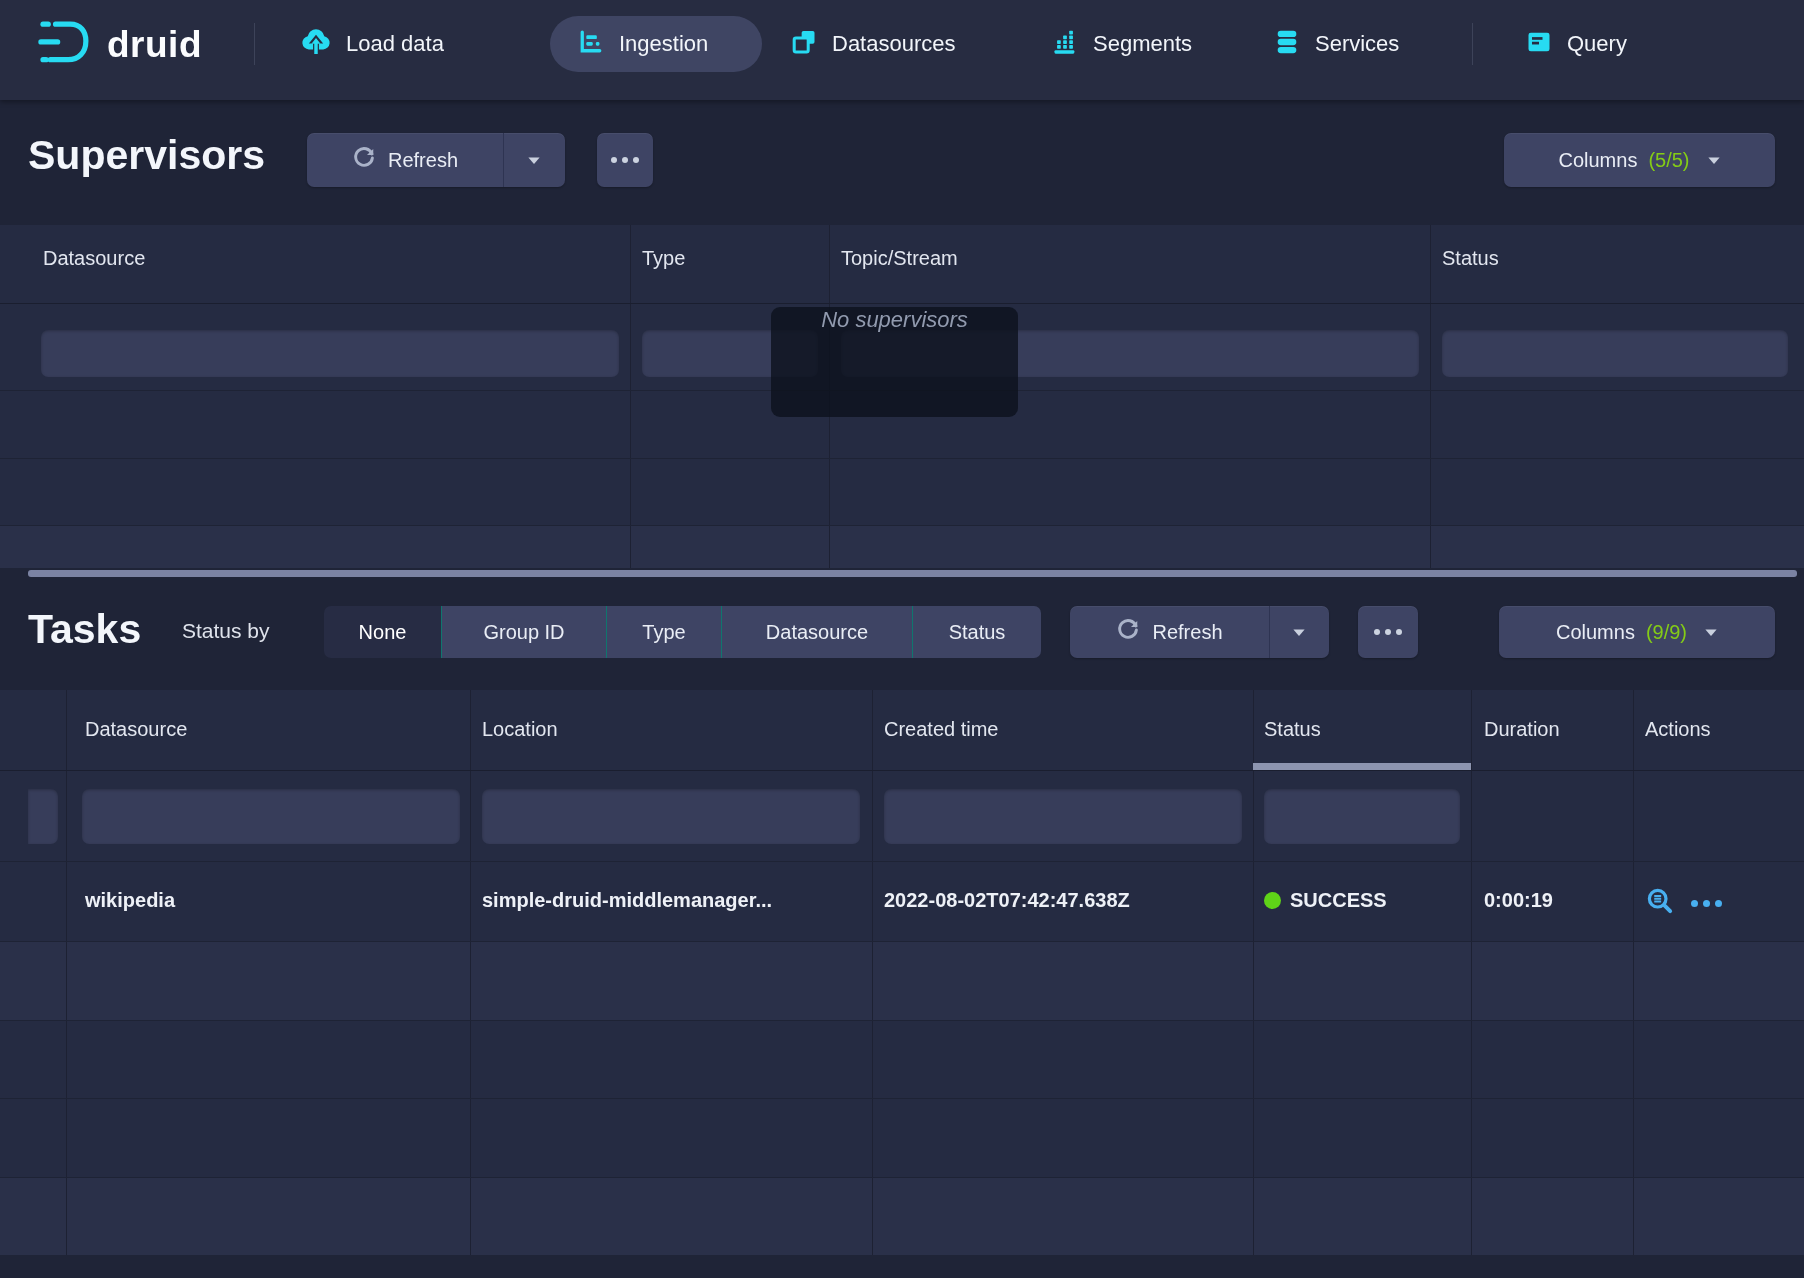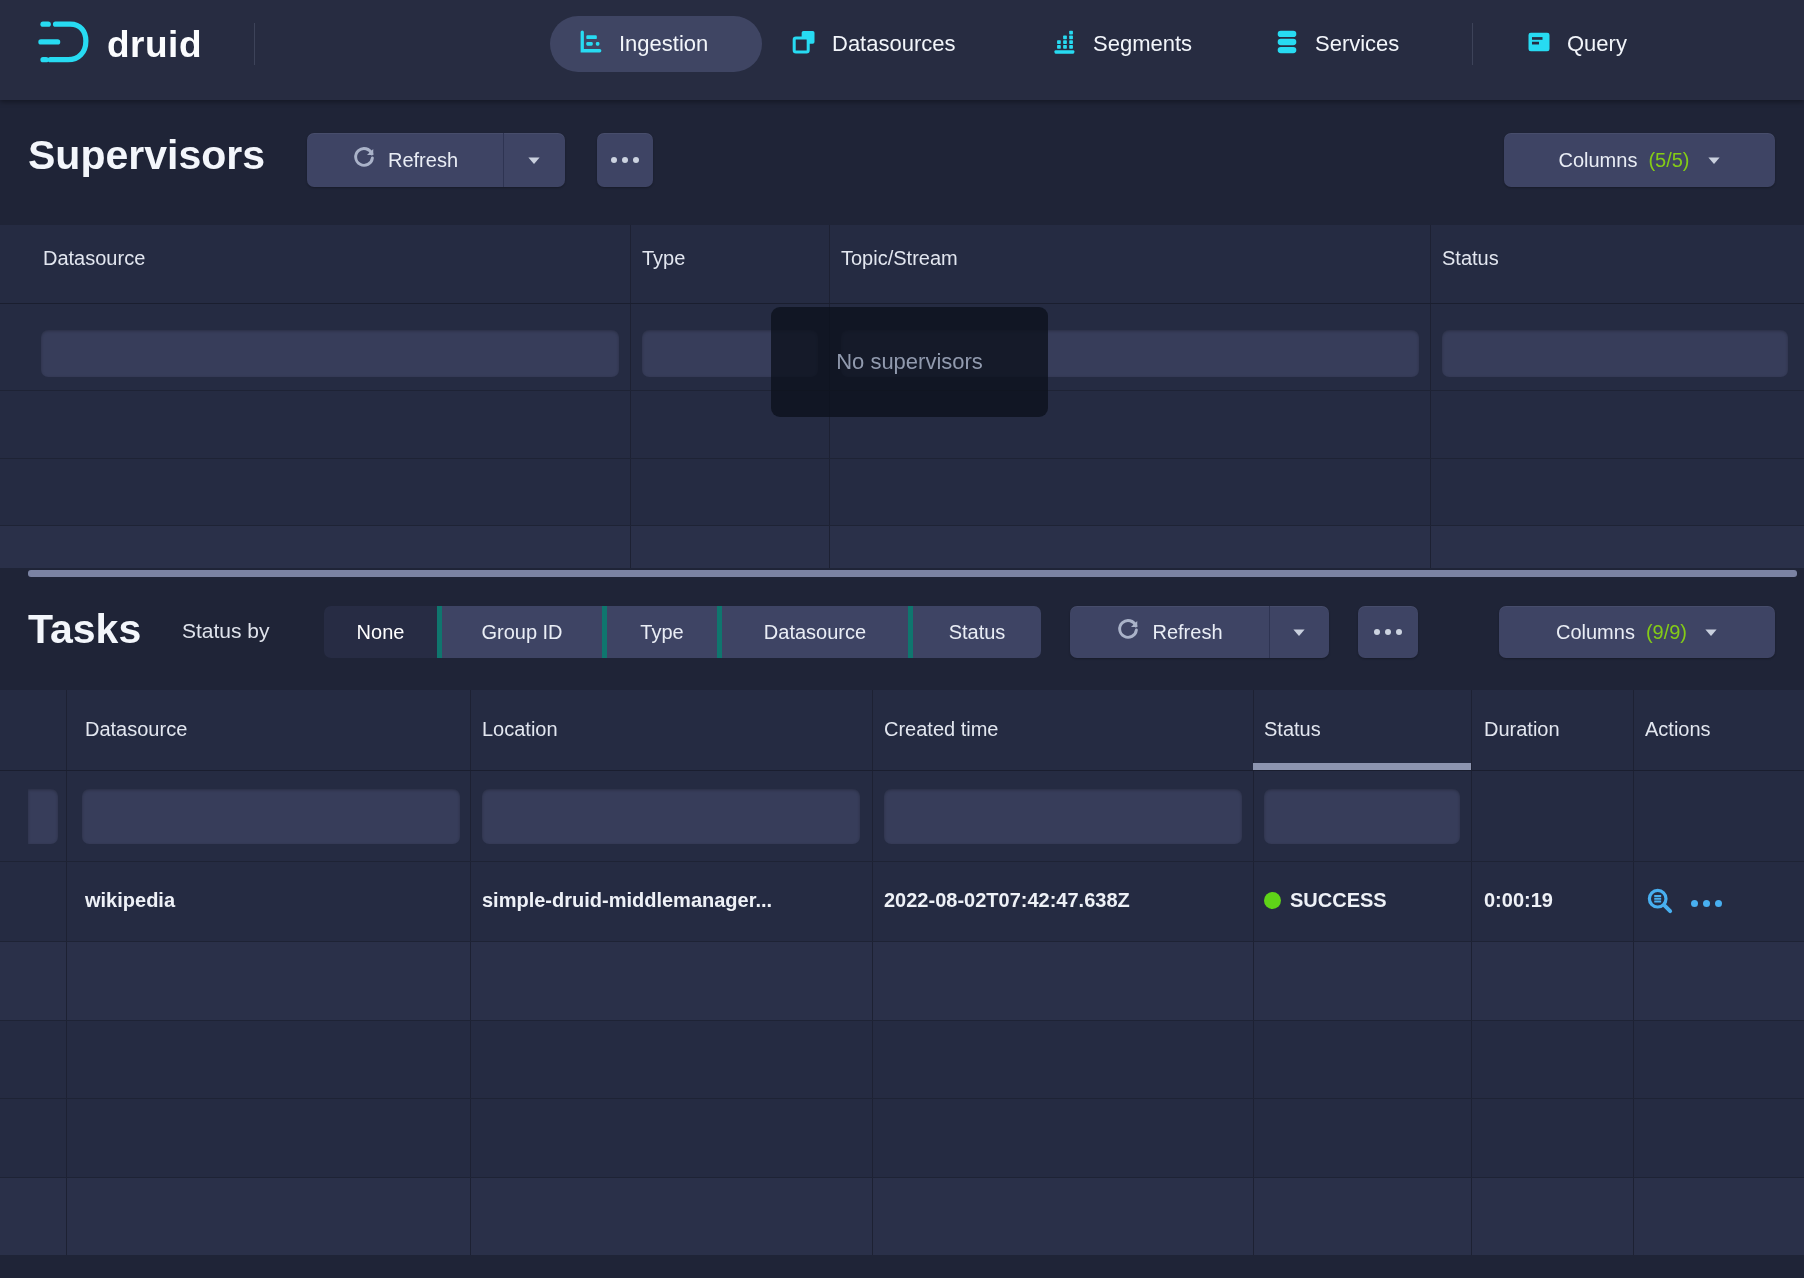--- a/index.html
+++ b/index.html
@@ -33,33 +33,33 @@
   
   .tablebg{position:absolute;background:#252b42;}
   .vline{position:absolute;width:1px;background:#1d2133;z-index:3;}
   .hline{position:absolute;height:1px;background:#1e2335;z-index:3;}
   .hdr{position:absolute;font-size:20px;color:#e2e6ef;cursor:pointer;z-index:4;}
   .cell{position:absolute;font-size:20px;color:#eef1f7;z-index:4;white-space:nowrap;font-weight:bold;}
   .finput{position:absolute;background:#373d5a;border:none;outline:none;border-radius:7px;
           z-index:4;box-shadow:inset 0 1px 3px rgba(0,0,0,.25);color:#eef1f7;font-size:18px;
           padding:0 10px;box-sizing:border-box;}
   .rowlight{position:absolute;background:#2a3049;z-index:1;}
-  .overlay{position:absolute;left:771px;top:307px;width:277px;height:110px;border-radius:9px;
-           background:rgba(13,17,29,.80);z-index:6;display:flex;align-items:center;
-           justify-content:center;}
+  .overlay{position:absolute;left:771px;top:307px;width:247px;height:110px;border-radius:9px;
+           background:rgba(13,17,29,.80);z-index:6;display:flex;align-items:flex-start;
+           justify-content:center;font-style:italic;}
   .overlay span{color:#919aae;font-size:22px;}
   .hscroll{position:absolute;left:28px;top:570px;width:1769px;height:7px;border-radius:3px;
            background:#7b83a3;z-index:7;cursor:pointer;}
   .sort-underline{position:absolute;left:1253px;top:763px;width:218px;height:7px;
                   background:#8d95b0;z-index:5;}
   .status-dot{display:inline-block;width:17px;height:17px;border-radius:50%;
               background:#5fd318;vertical-align:-2px;margin-right:9px;}
   .gb-btn{position:absolute;top:606px;height:52px;background:#3e4464;display:flex;
           align-items:center;justify-content:center;font-size:20px;color:#e9edf5;
-          cursor:pointer;border-right:5px solid #0f766e;box-sizing:border-box;}
+          cursor:pointer;border-right:1px solid #0f766e;box-sizing:border-box;}
   .gb-first{border-radius:7px 0 0 7px;}
   .gb-last{border-radius:0 7px 7px 0;border-right:none;}
   .gb-active{background:#272c44;color:#ffffff;}
   .act-dots i{width:7px;height:7px;background:#48aff0;}
 </style>
 </head>
 <body>
 
 <div class="page">
 
@@ -71,20 +71,30 @@
           <path d="M4 4 H9"></path>
           <path d="M2 21 H18"></path>
           <path d="M4 38 H7"></path>
         </svg>
       </span>
       <span class="brand-name">druid</span>
     </div>
 
     <div class="nav-sep" style="left:254px"></div>
 
+    <div class="nav-item" style="left:300px">
+      <span>
+        <svg width="32" height="32" viewBox="0 0 24 24">
+          <path fill="#27dbf2" d="M6.6 17.6a5 5 0 0 1-.8-9.9 6.3 6.3 0 0 1 12.4 0 5 5 0 0 1-.8 9.9z"></path>
+          <path fill="#272c41" d="M12 6.6 17.4 13.2 14.2 13.2 14.2 22 9.8 22 9.8 13.2 6.6 13.2Z"></path>
+          <path fill="#27dbf2" d="M12 9 15.4 13.4 13.3 13.4 13.3 21 10.7 21 10.7 13.4 8.6 13.4Z"></path>
+        </svg>
+      </span>
+      <span class="lbl">Load data</span>
+    </div>
 
     <div class="nav-pill"></div>
     <div class="nav-item nav-in-pill" style="left:577px">
       <span>
         <svg width="28" height="28" viewBox="0 0 24 24">
           <path d="M4.5 3.5v16h15" fill="none" stroke="#27dbf2" stroke-width="2.8" stroke-linecap="round"></path>
           <rect x="8" y="6.3" width="9" height="3.2" rx="1" fill="#27dbf2"></rect>
           <rect x="8" y="12" width="5.5" height="3.2" rx="1" fill="#27dbf2"></rect>
           <rect x="16.2" y="12" width="3" height="3.2" rx="1" fill="#27dbf2"></rect>
         </svg>

